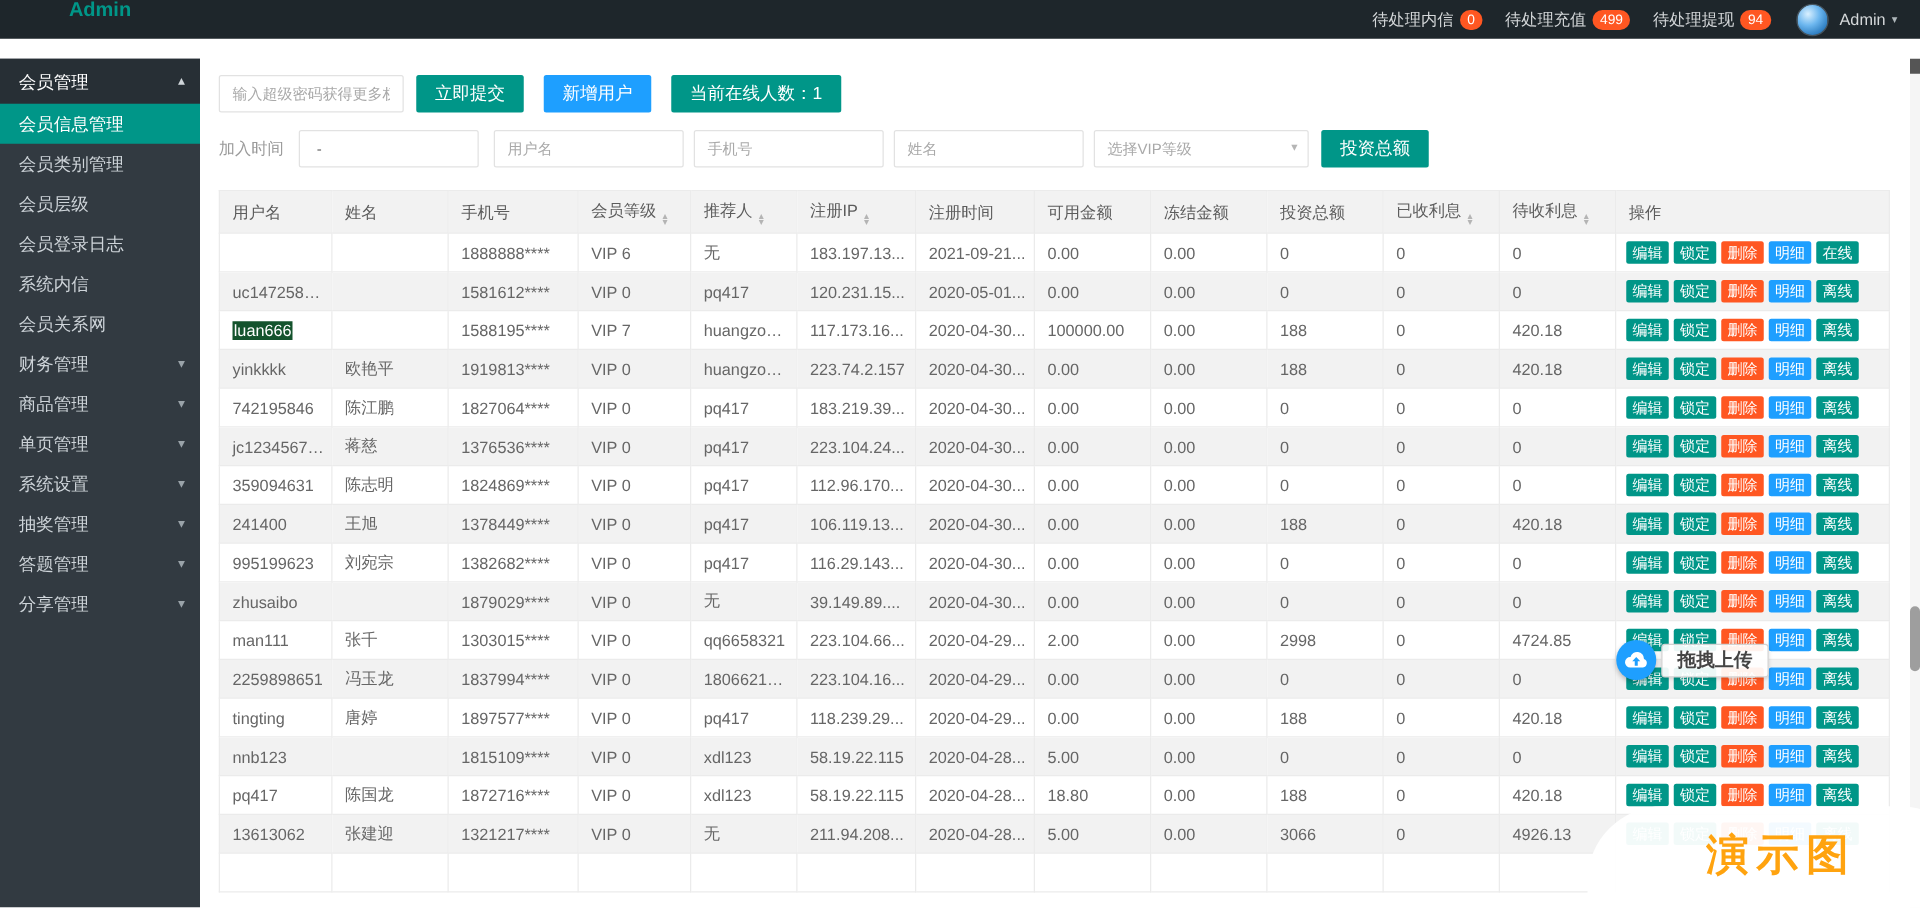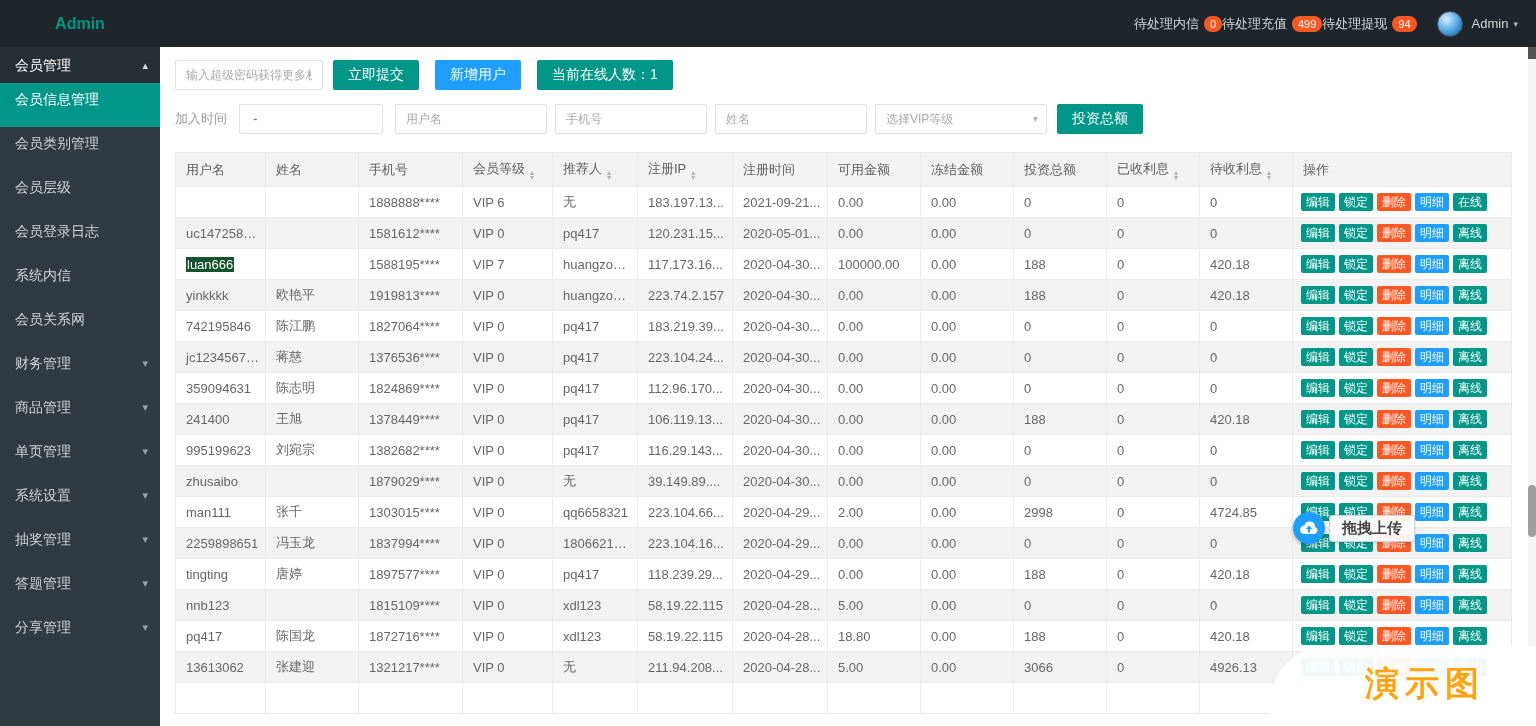--- a/index.html
+++ b/index.html
@@ -1,26 +1,26 @@
 <!DOCTYPE html>
 <html><head>
 <meta charset="utf-8">
 <style>
 *{margin:0;padding:0;box-sizing:border-box;}
 html,body{width:1536px;height:726px;overflow:hidden;background:#fff;font-family:"Liberation Sans","DejaVu Sans",sans-serif;position:relative;}
-.topbar{position:absolute;top:0;left:0;width:1536px;height:47px;background:#1e262b;display:flex;align-items:center;z-index:10;}
+.topbar{position:absolute;top:0;left:0;width:1536px;height:31px;background:#1e262b;display:flex;z-index:10;}
 .logo{width:160px;text-align:center;color:#009688;font-size:16px;font-weight:bold;}
 .topbar-right{margin-left:auto;display:flex;align-items:center;padding-right:18px;}
-.pending-item{display:flex;align-items:center;color:#d4d7d9;font-size:13px;cursor:pointer;}
+.pending-item{display:flex;align-items:center;margin-left:18px;color:#d4d7d9;font-size:13px;cursor:pointer;}
 .badge{background:#FF5722;color:#fff;font-size:11px;line-height:16px;padding:0 6px;border-radius:9px;margin-left:5px;}
 .avatar{width:26px;height:26px;border-radius:50%;margin-left:20px;background:radial-gradient(circle at 35% 30%,#d9f0ff 0%,#6db7ef 40%,#2f7fc2 75%,#1b5c96 100%);border:1px solid #46545e;cursor:pointer;}
 .user{color:#d4d7d9;font-size:13px;margin-left:9px;display:flex;align-items:center;cursor:pointer;}
 .user .dn{font-size:9px;margin-left:5px;color:#aeb6ba;}
 .sidebar{position:absolute;top:47px;left:0;width:160px;height:679px;background:#323a41;z-index:5;}
-.side-item{position:relative;height:44px;line-height:32px;padding-left:15px;color:#ced4d9;font-size:14px;cursor:pointer;}
+.side-item{position:relative;height:32px;line-height:32px;padding-left:15px;color:#ced4d9;font-size:14px;cursor:pointer;}
 .side-item.section{background:#272f35;color:#fff;height:36px;line-height:36px;}
 .side-item.active{background:#009688;color:#fff;}
 .side-item .caret{position:absolute;right:12px;top:0;font-size:11px;color:#9aa3a9;}
 .side-item.section .caret{color:#cfd5d9;}
 .main{position:absolute;top:47px;left:160px;width:1376px;height:679px;background:#fff;padding:13px 24px 0 15px;overflow:hidden;}
 .toolbar{display:flex;align-items:center;}
 .ipt{height:30px;border:1px solid #e2e2e2;border-radius:2px;padding:0 10px;font-size:12px;color:#666;outline:none;background:#fff;font-family:inherit;}
 .ipt::placeholder{color:#a9a9a9;}
 .pwd{width:148px;}
 .btn{height:30px;border:none;border-radius:2px;color:#fff;font-size:14px;padding:0 15px;cursor:pointer;font-family:inherit;white-space:nowrap;}

